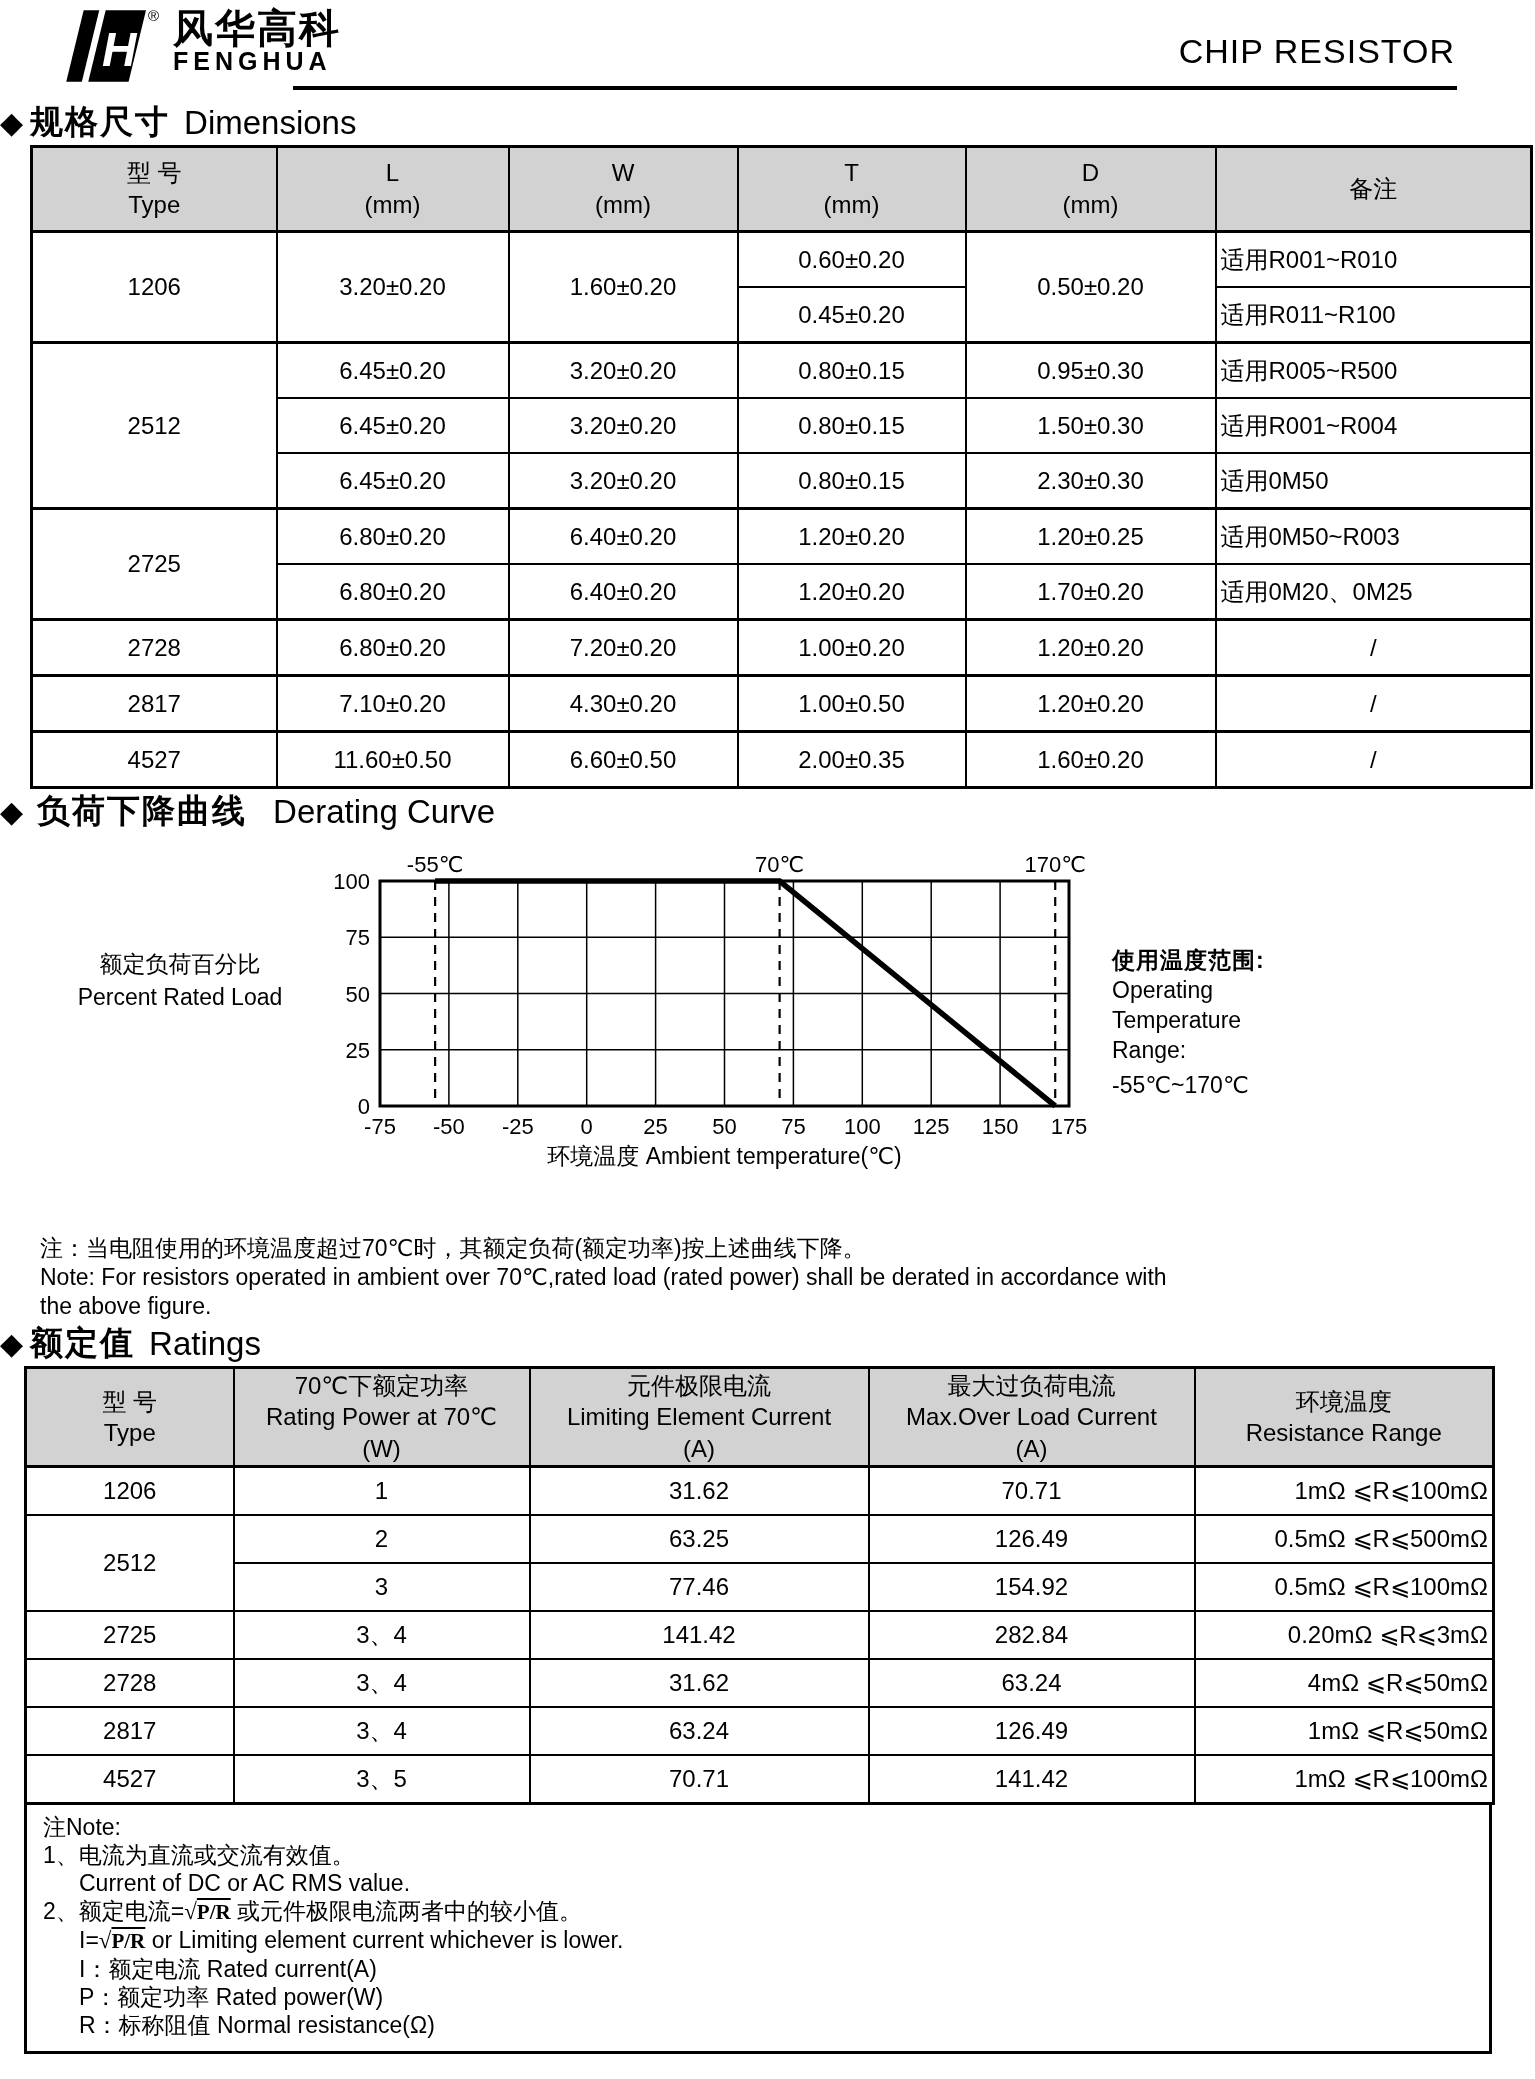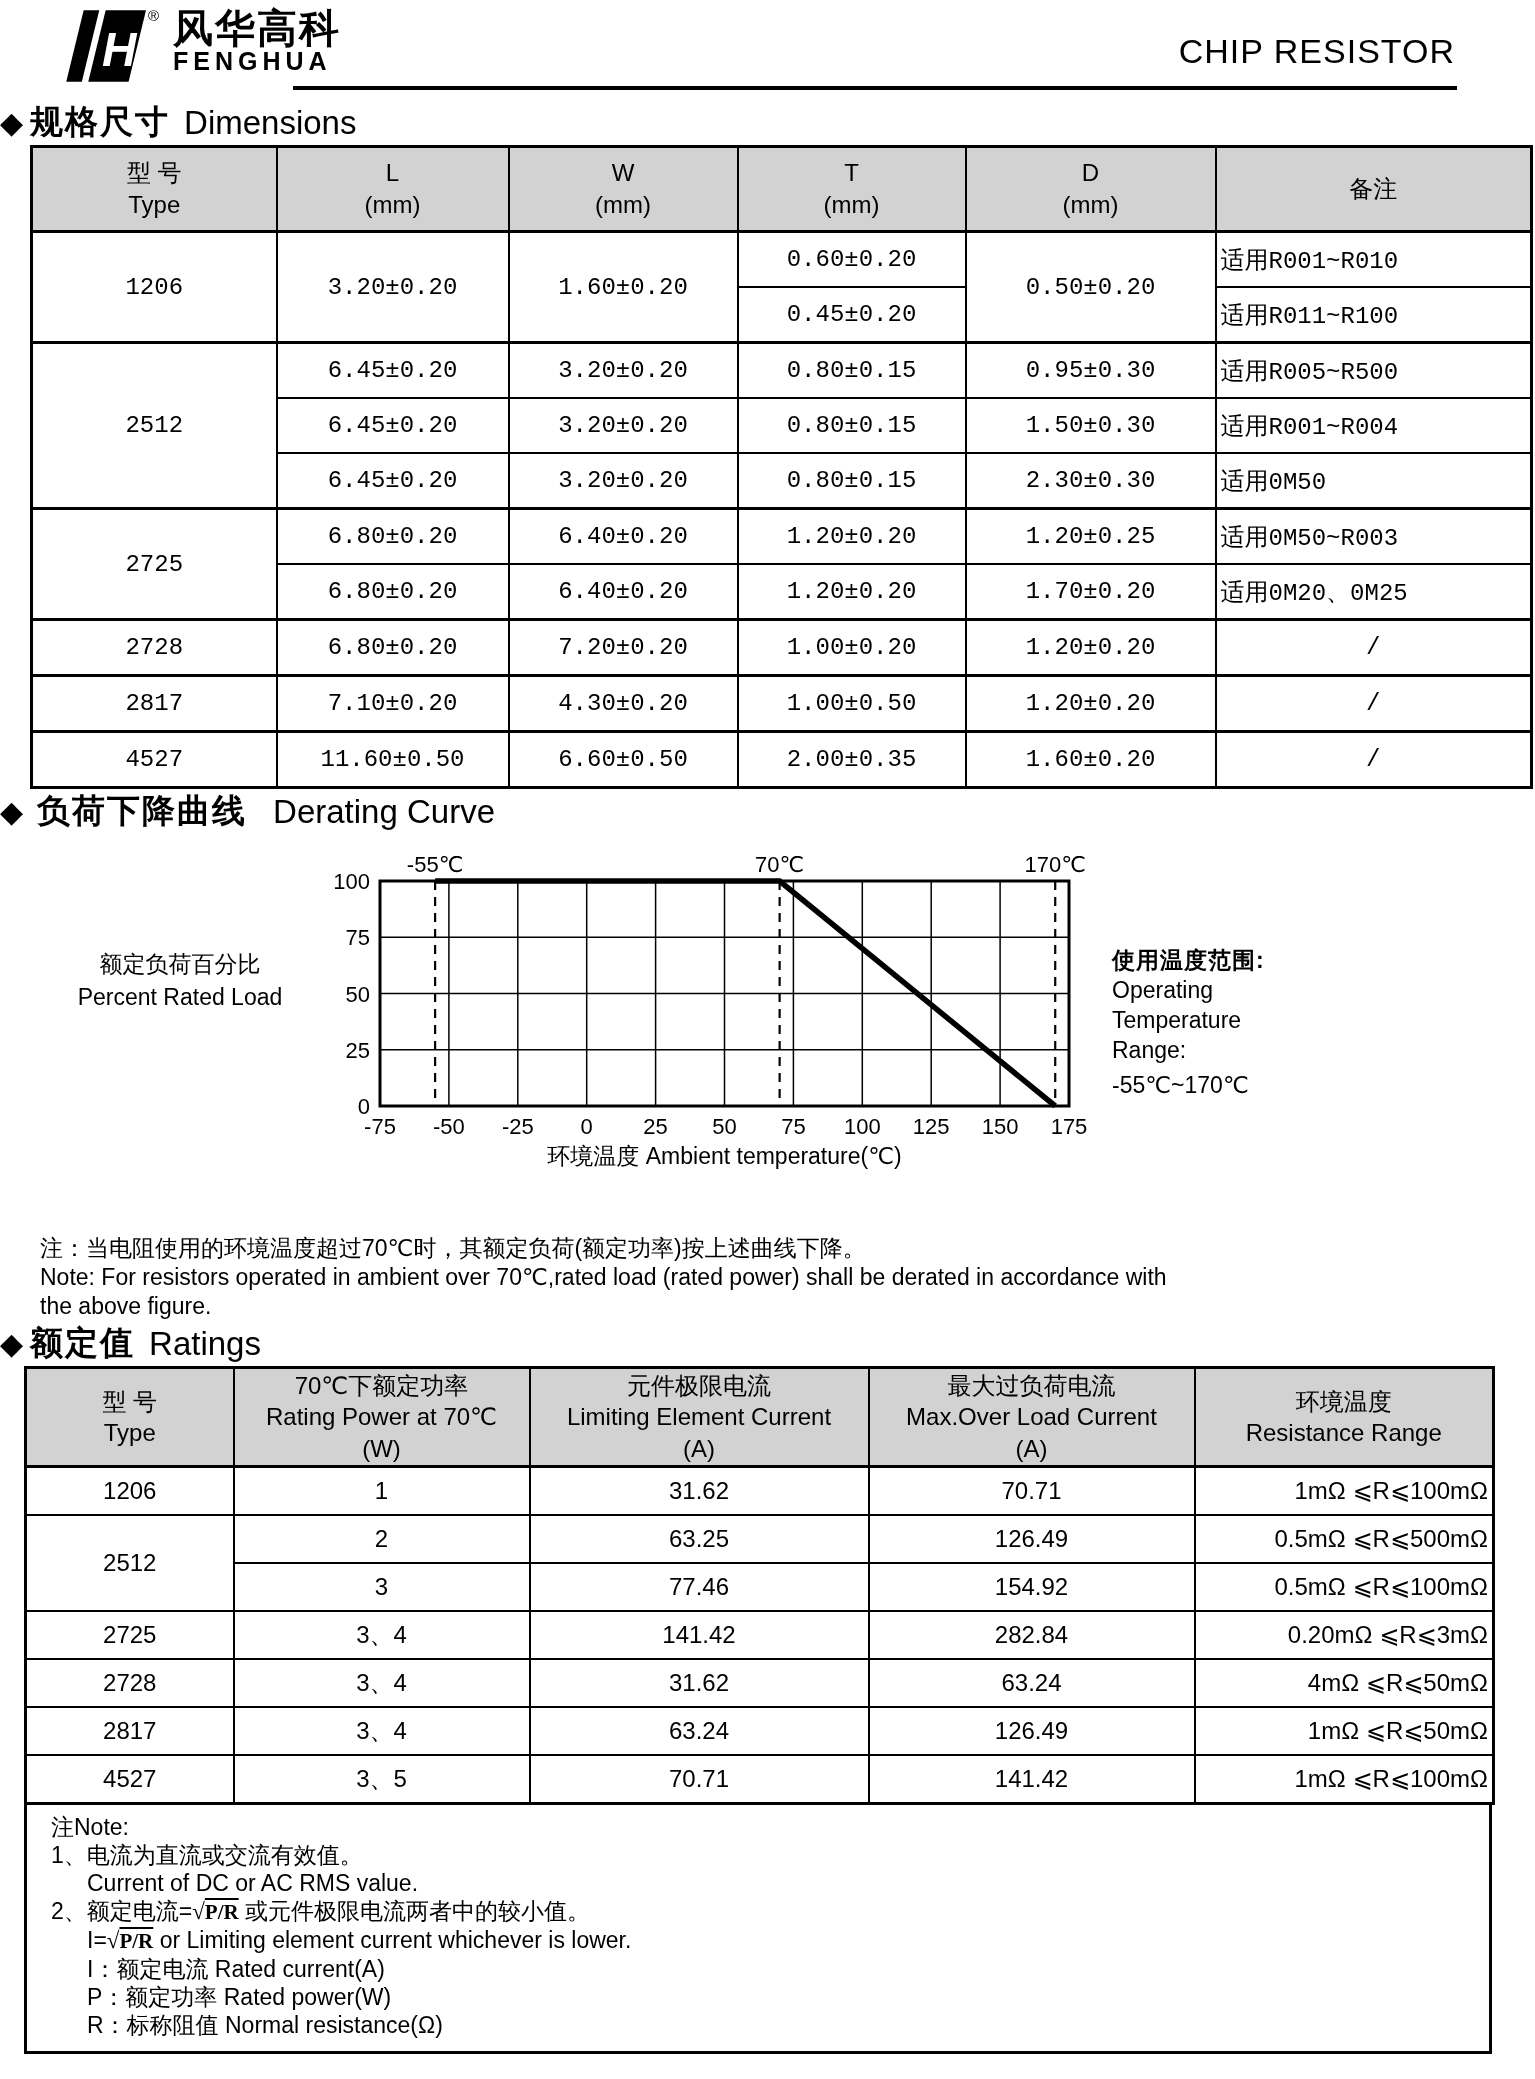--- a/index.html
+++ b/index.html
@@ -30,21 +30,21 @@
   .sec-cn{font-weight:bold;letter-spacing:2px;}
   .sec-en{margin-left:14px;}
   .sec-der .diamond{margin-right:14px;}
   .sec-der .sec-en{margin-left:26px;}
 
   
   table{border-collapse:collapse;table-layout:fixed;}
   .dim-table{margin-left:30px;width:1500px;font-size:24px;border:3px solid #000;}
   .dim-table th,.dim-table td{border:2px solid #000;text-align:center;padding:0 4px;}
   .dim-table thead th{background:#d2d2d2;height:82px;font-weight:normal;line-height:1.35;border-bottom:3px solid #000;}
-  .dim-table td{height:53px;font-family:Liberation Mono, monospace;}
+  .dim-table td{height:53px;}
   .dim-table td.note{text-align:left;}
   tr.gsep td{border-top:3px solid #000;}
 
   .rat-table{margin-left:24px;width:1468px;font-size:24px;border:3px solid #000;}
   .rat-table th,.rat-table td{border:2px solid #000;text-align:center;padding:0 4px;}
   .rat-table thead th{background:#d2d2d2;height:96px;font-weight:normal;line-height:1.3;border-bottom:3px solid #000;}
   .rat-table td{height:46px;}
   .rat-table td.range{text-align:right;padding-left:18px;}
 
   
@@ -52,21 +52,21 @@
   .chart-ylabel{position:absolute;left:50px;top:92px;width:260px;text-align:center;font-size:23px;line-height:33px;}
   .chart-svg{position:absolute;left:322px;top:0;}
   .chart-note{position:absolute;left:1112px;top:89px;font-size:23px;line-height:30px;}
   .chart-note .cnb{font-weight:bold;letter-spacing:1px;}
   .chart-note .range{margin-top:5px;}
 
   .derating-note{margin:26px 0 0 40px;font-size:23px;line-height:29px;}
 
   
   .bottom-note{box-sizing:border-box;margin-left:24px;margin-top:-3px;width:1468px;
-    border:3px solid #000;padding:8px 24px 12px;font-size:23px;line-height:28px;}
+    border:3px solid #000;padding:8px 16px 12px;font-size:23px;line-height:28px;}
   .indent{padding-left:36px;}
   .radical,.formula{font-family:"Liberation Serif","DejaVu Serif",serif;font-weight:bold;}
   .formula{text-decoration:overline;font-size:21px;}
 </style>
 </head>
 <body>
 
 <div class="page">
 
   <header>

